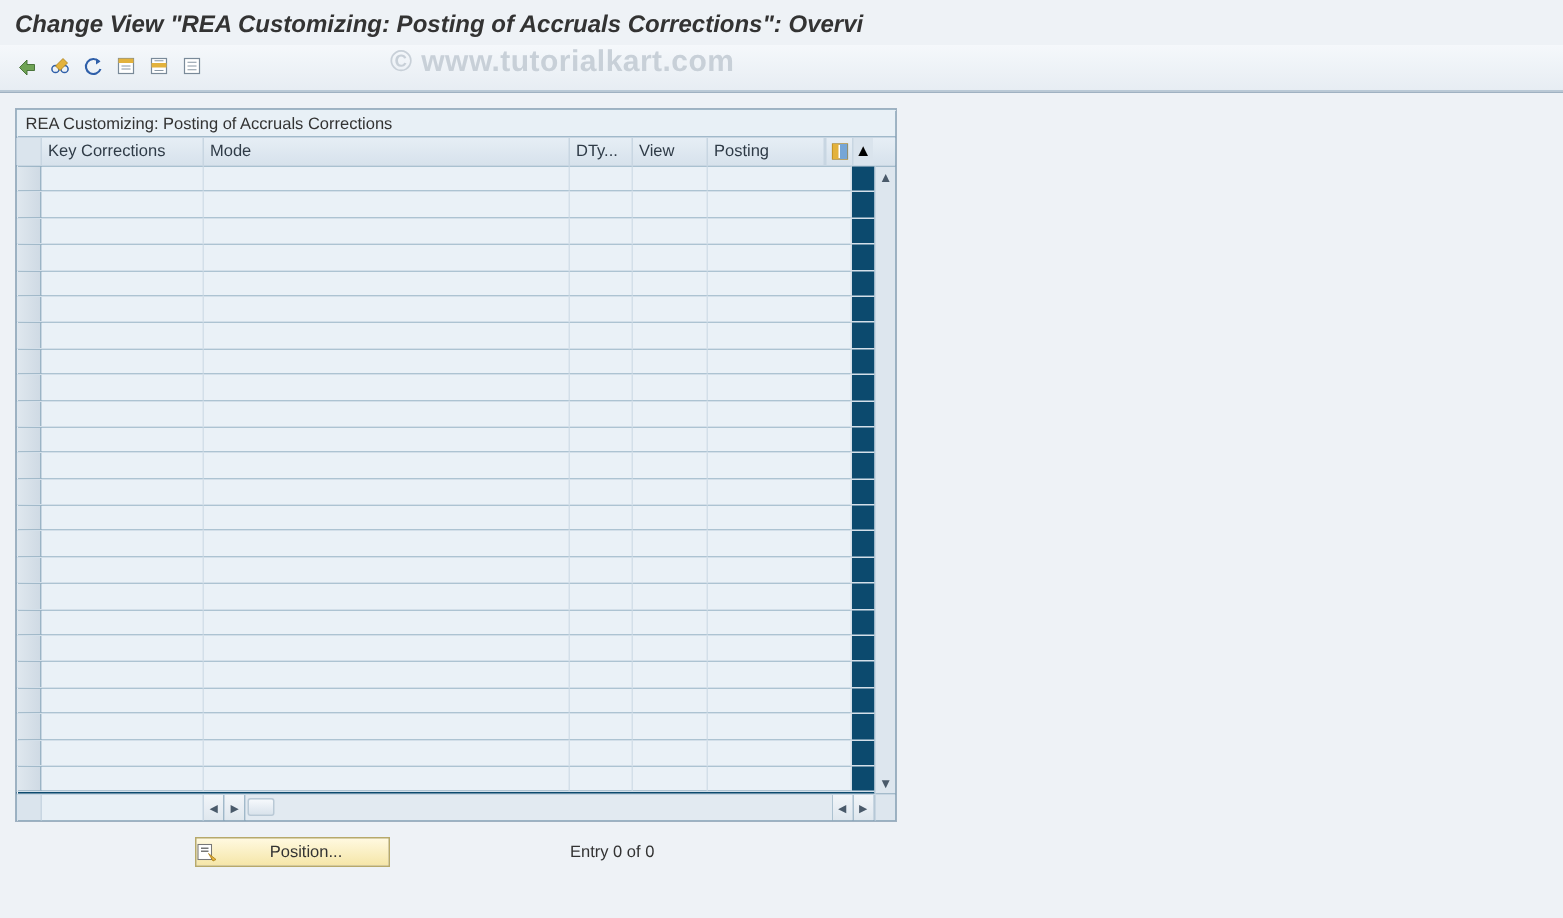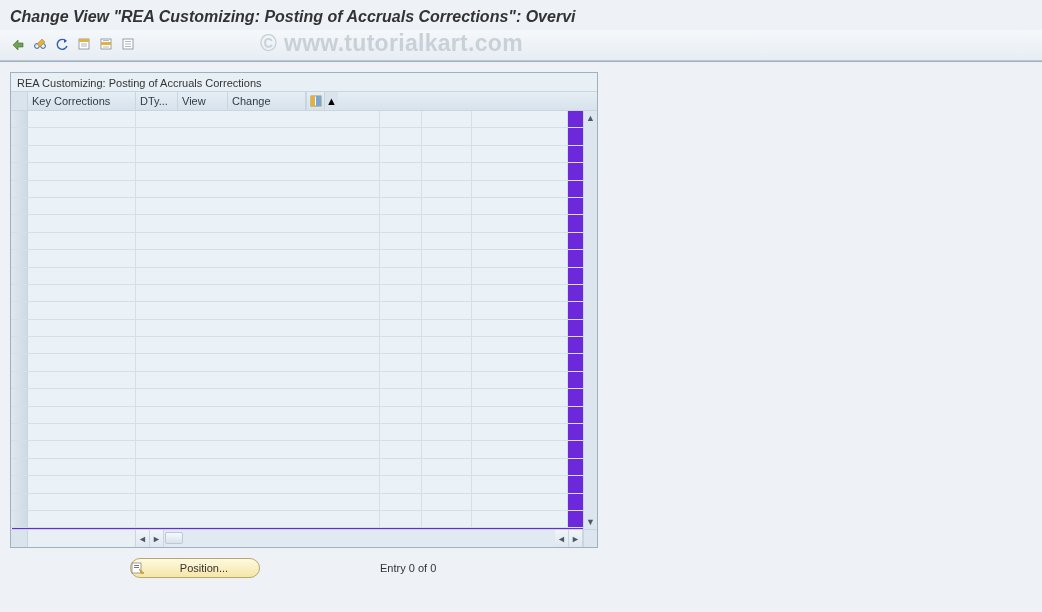--- a/index.html
+++ b/index.html
@@ -42,32 +42,32 @@
       border-radius: 2px;
       cursor: pointer;
       font-size: 12px;
       color: #3a4a5a;
     }
     .watermark {
       position: absolute;
       top: 30px;
       left: 260px;
       color: #c8d0d8;
-      font-size: 23px;
+      font-size: 20px;
       font-weight: bold;
       letter-spacing: 0.3px;
       pointer-events: none;
     }
     .content-area {
       padding: 10px;
     }
     .grid-panel {
       width: 588px;
       border: 1px solid #9fb1c1;
-      background: #6d28d9;
+      background: #0c4a6e;
       box-shadow: inset 1px 1px 0 #fff;
     }
     .grid-title {
       padding: 4px 6px 2px 6px;
       font-size: 11px;
       color: #333;
       background: #e8f0f6;
     }
     .grid-head {
       display: flex;
@@ -203,21 +203,21 @@
       align-items:center;
       gap: 120px;
     }
     .position-btn {
       width: 130px;
       height: 20px;
       display:flex;
       align-items:center;
       background: linear-gradient(#fff9e0,#f5e6a8);
       border: 1px solid #b7a96a;
-      border-radius: 10px;
+      border-radius: 0;
       cursor:pointer;
       padding: 0 0;
       gap: 4px;
     }
     .position-btn .label {
       flex:1;
       text-align:center;
       color:#333;
     }
     .entry-status {
@@ -281,23 +281,24 @@
 
 <div class="watermark">© www.tutorialkart.com</div>
 
 <div class="content-area frame-border">
   <div class="grid-panel">
     <div class="grid-title">REA Customizing: Posting of Accruals Corrections</div>
 
     <div class="grid-head">
       <div class="row-selector-col"></div>
       <div class="head-cell col-keydef">Key Corrections</div>
+      <div class="head-cell col-mode">Mode</div>
       <div class="head-cell col-dty">DTy...</div>
       <div class="head-cell col-btypc">View</div>
-      <div class="head-cell col-sgndoc">Change</div>
+      <div class="head-cell col-sgndoc">Posting</div>
       <div class="config-col">
         <span class="config-icon">
           <svg width="12" height="12">
               <rect x="1" y="1" width="10" height="10" fill="#fff" stroke="#a57912" stroke-width="0.8"></rect>
               <rect x="1" y="1" width="4" height="10" fill="#e3b23c"></rect>
               <rect x="6" y="1" width="5" height="10" fill="#76a6d6"></rect>
             </svg>
         </span>
       </div>
       <div class="vscroll-cell">▲</div>

